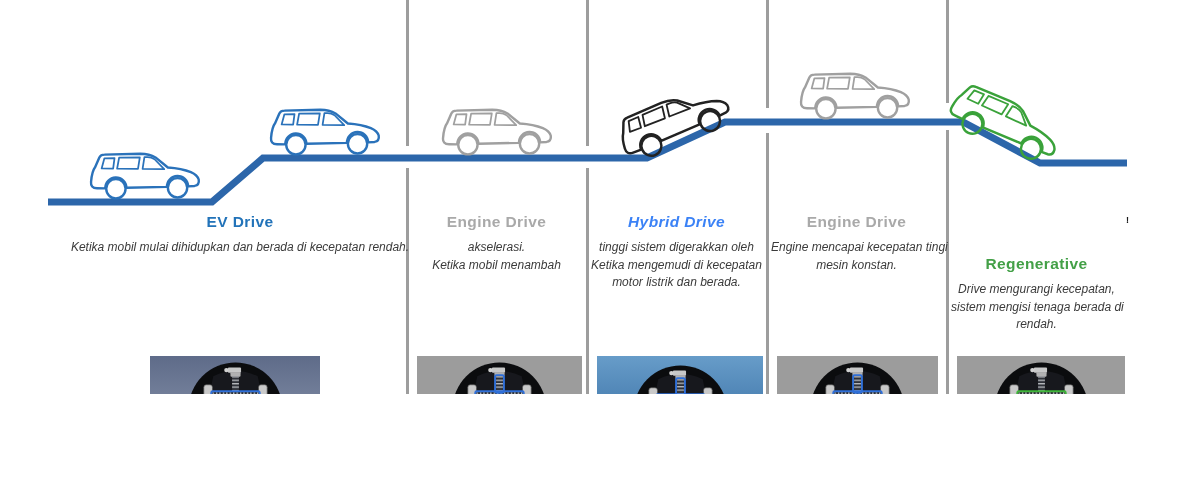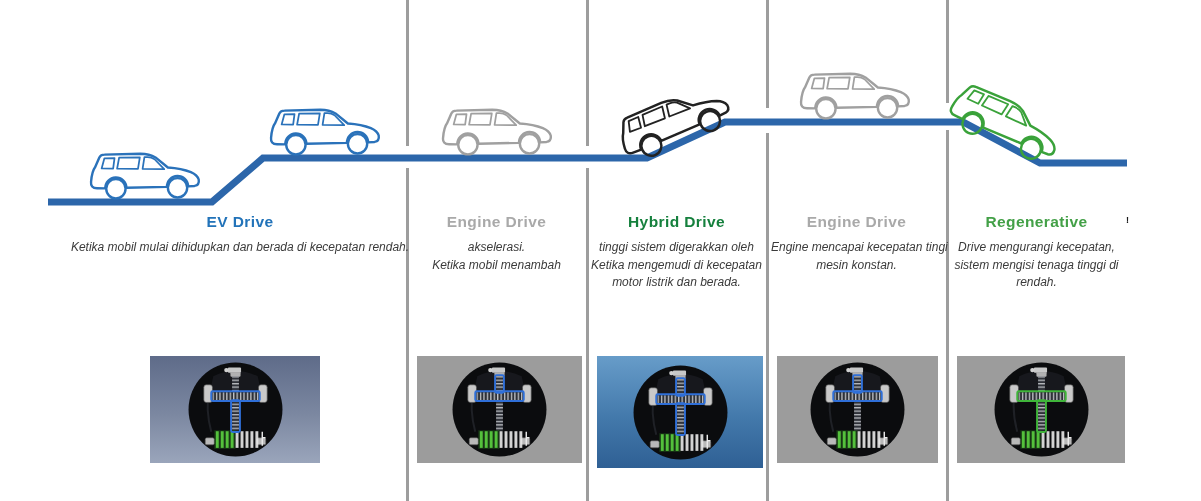--- a/index.html
+++ b/index.html
@@ -1,17 +1,17 @@
 <!DOCTYPE html>
 <html><head>
 <meta charset="utf-8">
 <style>
   html,body{margin:0;padding:0;background:#ffffff;}
   .canvas{
-    position:relative;width:1201px;height:501px;background:#ffffff;overflow:hidden;
+    position:relative;width:1201px;height:394px;background:#ffffff;overflow:hidden;
     font-family:"Liberation Sans", sans-serif;
   }
   .layer{position:absolute;left:0;top:0;}
   .divider{position:absolute;width:3px;background:#9d9d9d;}
   .col{position:absolute;text-align:center;}
   .sec-title{font-size:15.5px;font-weight:bold;letter-spacing:.4px;line-height:18px;margin-bottom:8px;}
   .desc-line{font-size:12px;line-height:17.5px;color:#3b3b3b;white-space:nowrap;font-style:italic;}
   .gauge{position:absolute;top:356px;height:107px;display:flex;align-items:center;justify-content:center;}
   .gauge svg{height:101px;width:101px;}
   .bg-ev{background:linear-gradient(180deg,#5e6b89 0%,#7c88a1 55%,#9aa5bb 100%);}
@@ -97,36 +97,36 @@
     <div class="desc-line">Ketika mobil mulai dihidupkan dan berada di kecepatan rendah.</div>
   </div>
 
   <div class="col" style="left:411px;top:213px;width:171px;">
     <div class="sec-title" style="color: rgb(169, 169, 169);">Engine Drive</div>
     <div class="desc-line">akselerasi.</div>
     <div class="desc-line">Ketika mobil menambah</div>
   </div>
 
   <div class="col" style="left:591px;top:213px;width:171px;">
-    <div class="sec-title" style="color: #15803d;">Hybrid Drive</div>
+    <div class="sec-title" style="color: #3b82f6; font-style: italic;">Hybrid Drive</div>
     <div class="desc-line">tinggi sistem digerakkan oleh</div>
     <div class="desc-line">Ketika mengemudi di kecepatan</div>
     <div class="desc-line">motor listrik dan berada.</div>
   </div>
 
   <div class="col" style="left:771px;top:213px;width:171px;">
     <div class="sec-title" style="color: rgb(169, 169, 169);">Engine Drive</div>
     <div class="desc-line">Engine mencapai kecepatan tingi</div>
     <div class="desc-line">mesin konstan.</div>
   </div>
 
   <div class="col" style="left:951px;top:213px;width:171px;">
-    <div class="sec-title" style="color: rgb(67, 160, 71);">Regenerative</div>
+    <div class="sec-title" style="color: rgb(67, 160, 71); margin-top: 42px;">Regenerative</div>
     <div class="desc-line">Drive mengurangi kecepatan,</div>
-    <div class="desc-line">sistem mengisi tenaga tinggi di</div>
+    <div class="desc-line">sistem mengisi tenaga berada di</div>
     <div class="desc-line">rendah.</div>
   </div>
 
   <span class="artifact" style="left:1126px;top:216px;">!</span>
 
   <div class="gauge bg-ev" style="left:150px;width:170px;">
     <svg viewBox="0 0 100 100">
       <use href="#gauge-core"></use>
       <g fill="none" stroke-width="1.9" stroke="#2f6fd8">
         <rect x="26" y="32" width="48" height="9.6" rx="1.5"></rect>

